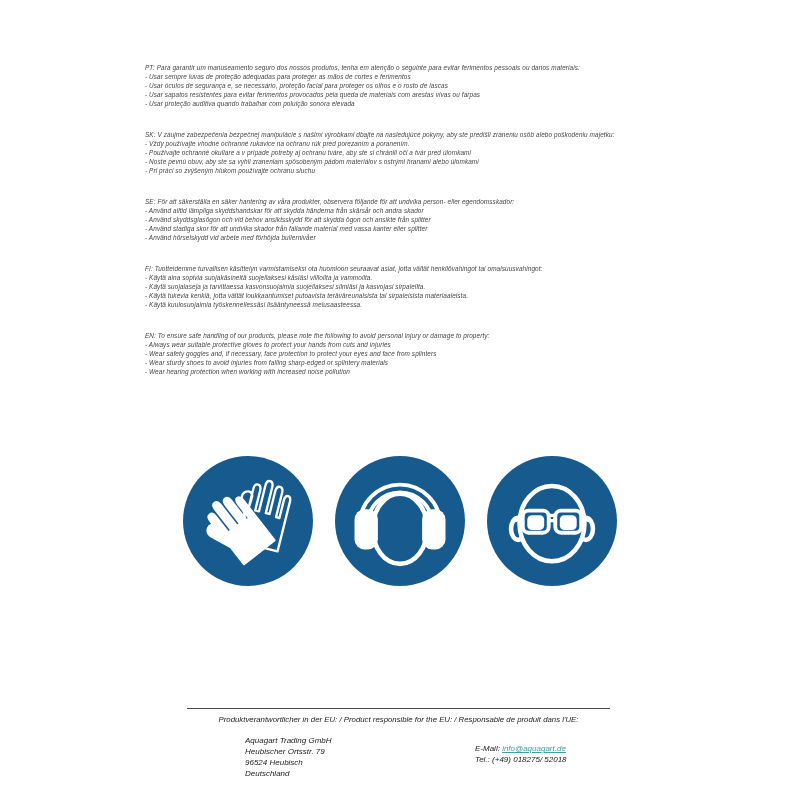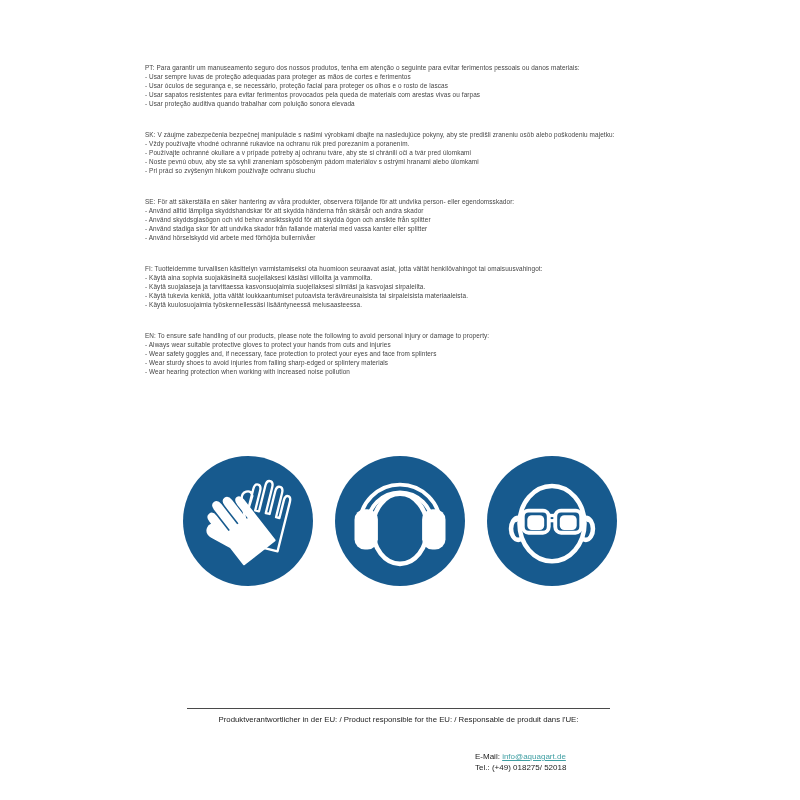--- a/index.html
+++ b/index.html
@@ -7,20 +7,21 @@
     padding: 0;
     background: #ffffff;
     font-family: "Liberation Sans", sans-serif;
   }
   .page {
     position: relative;
     width: 800px;
     height: 800px;
     background: #ffffff;
     overflow: hidden;
+    font-style: italic;
   }
   
   .text-block {
     position: absolute;
     left: 145px;
     top: 63px;
     width: 560px;
   }
   .section { margin: 0 0 22px 0; }
   .section p {
@@ -64,21 +65,21 @@
     color: #1c1c1c;
     white-space: nowrap;
   }
   .footer-cols { position: relative; margin-top: 11px; height: 52px; }
   .address { position: absolute; left: 58px; top: 0; }
   .address div {
     font-size: 8px;
     line-height: 11px;
     color: #1c1c1c;
   }
-  .contact { position: absolute; left: 288px; top: 16px; }
+  .contact { position: absolute; left: 288px; top: 8px; }
   .contact div {
     font-size: 8px;
     line-height: 11px;
     color: #1c1c1c;
     white-space: nowrap;
   }
   .contact a {
     color: var(--link-teal, #3f9fa3);
     text-decoration: underline;
     cursor: pointer;
@@ -167,20 +168,26 @@
       <rect class="whitefill" x="56" y="45.5" width="13" height="11.5" rx="3.5"></rect>
       <rect class="whitefill" x="46.5" y="44.5" width="7" height="2.5"></rect>
       <rect class="whitefill" x="46.5" y="48.5" width="7" height="2.5"></rect>
     </svg>
 
   </div>
 
   <div class="footer">
     <div class="footer-heading">Produktverantwortlicher in der EU: / Product responsible for the EU: / Responsable de produit dans l'UE:</div>
     <div class="footer-cols">
+      <div class="address">
+        <div>Aquagart Trading GmbH</div>
+        <div>Heubischer Ortsstr. 79</div>
+        <div>96524 Heubisch</div>
+        <div>Deutschland</div>
+      </div>
       <div class="contact">
         <div>
           <span>E-Mail:</span>
           <a>info@aquagart.de</a>
         </div>
         <div>
           <span>Tel.:</span>
           <span>(+49) 018275/ 52018</span>
         </div>
       </div>

